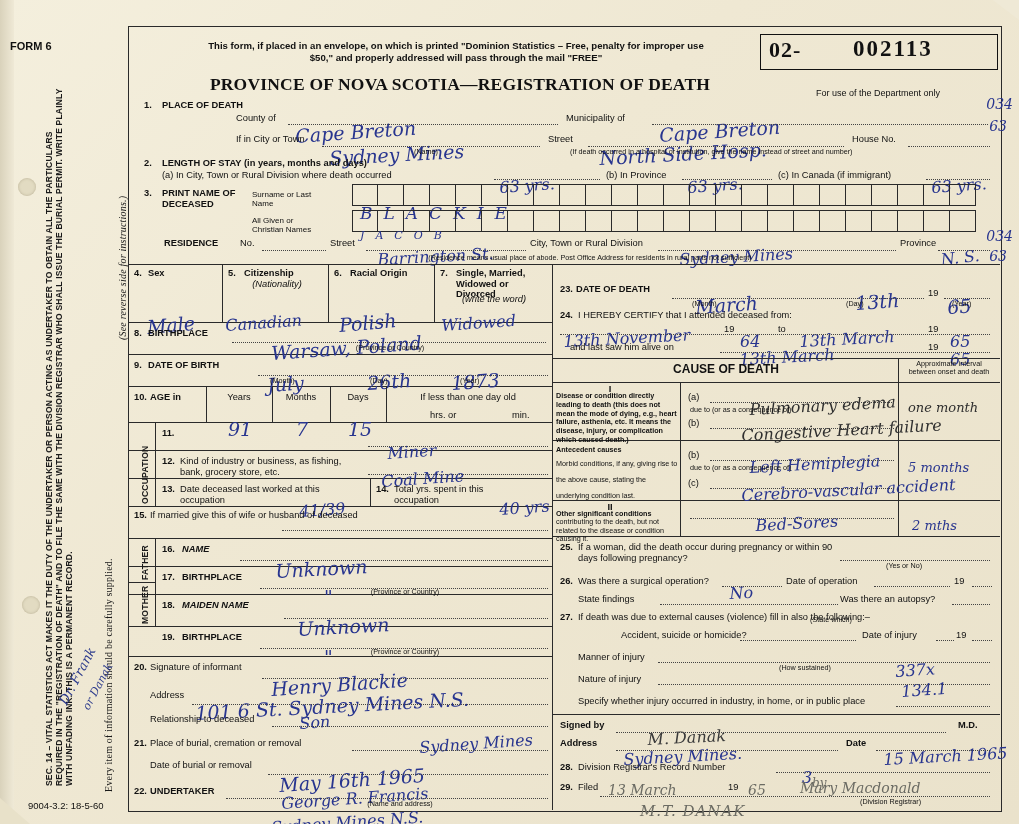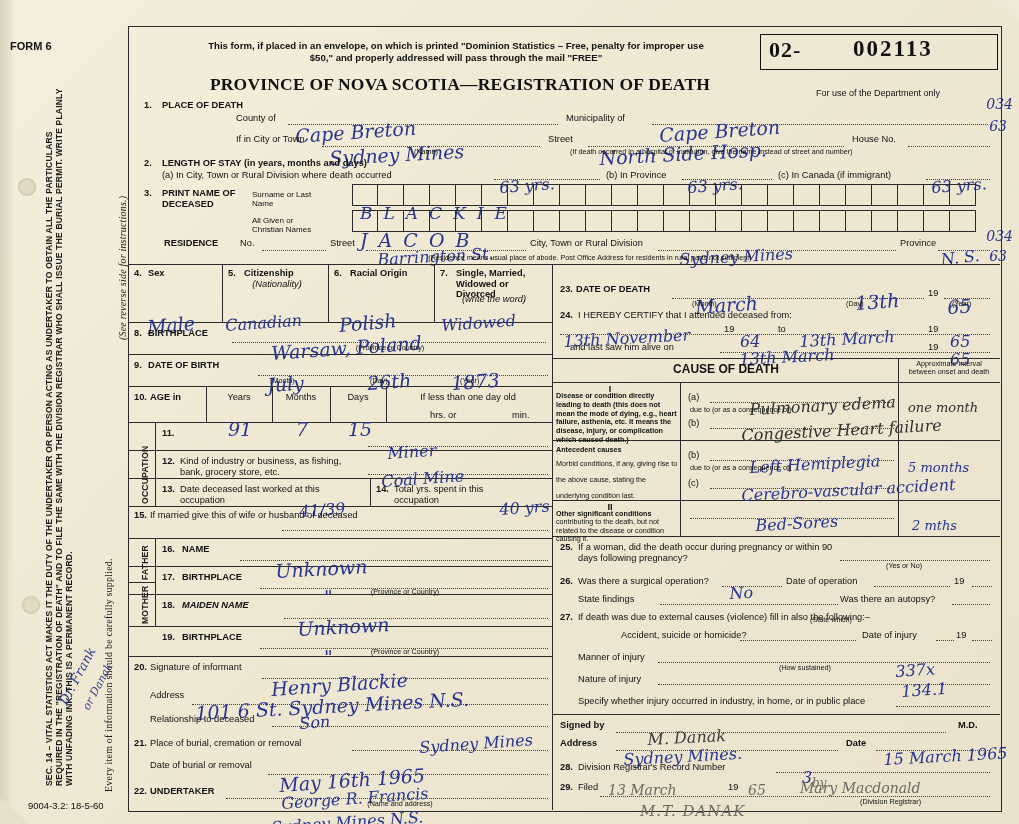--- a/index.html
+++ b/index.html
@@ -247,21 +247,21 @@
     <span style="width:26px;height:22px;"></span>
       <span style="width:26px;height:22px;"></span>
       <span style="width:26px;height:22px;"></span>
     <span style="width:26px;height:22px;"></span>
       <span style="width:26px;height:22px;"></span>
       <span style="width:26px;height:22px;"></span>
     <span style="width:26px;height:22px;"></span>
       <span style="width:26px;height:22px;"></span>
       <span style="width:26px;height:22px;"></span>
   </div>
-  <div class="hw" style="left:360px;top:229px;font-size:19px;letter-spacing:11px;">JACOB</div>
+  <div class="hw" style="left:360px;top:229px;font-size:11px;letter-spacing:11px;">JACOB</div>
 
   <div class="lbl b" style="left:164px;top:238px;">RESIDENCE</div>
   <div class="lbl" style="left:240px;top:238px;">No.</div>
   <div class="dots" style="left:262px;top:250px;width:64px;"></div>
   <div class="lbl" style="left:330px;top:238px;">Street</div>
   <div class="hw md" style="left:378px;top:250px;transform:rotate(-3deg);transform-origin:left bottom;">Barrington St.</div>
   <div class="dots" style="left:366px;top:250px;width:160px;"></div>
   <div class="lbl" style="left:530px;top:238px;">City, Town or Rural Division</div>
   <div class="hw md" style="left:680px;top:250px;transform:rotate(-3deg);transform-origin:left bottom;">Sydney Mines</div>
   <div class="dots" style="left:658px;top:250px;width:238px;"></div>
@@ -361,21 +361,21 @@
   <div class="hw md" style="left:300px;top:502px;transform:rotate(-4deg);transform-origin:left bottom;">41/39</div>
   <div class="lbl b" style="left:376px;top:484px;">14.</div>
   <div class="lbl" style="left:394px;top:484px;width:110px;">Total yrs. spent in this occupation</div>
   <div class="hw md" style="left:500px;top:500px;transform:rotate(-4deg);transform-origin:left bottom;">40 yrs</div>
 
   <div class="lbl b" style="left:134px;top:510px;">15.</div>
   <div class="lbl" style="left:150px;top:510px;width:210px;">If married give this of wife or husband of deceased</div>
   <div class="dots" style="left:282px;top:530px;width:266px;"></div>
 
   <div class="lbl b" style="left:162px;top:544px;">16.</div>
-  <div class="lbl b" style="left:182px;top:544px;">NAME</div>
+  <div class="lbl b" style="left:182px;top:544px;font-style:italic;">NAME</div>
   <div class="hw big" style="left:276px;top:560px;transform:rotate(-3deg);transform-origin:left bottom;">Unknown</div>
   <div class="dots" style="left:240px;top:560px;width:308px;"></div>
 
   <div class="lbl b" style="left:162px;top:572px;">17.</div>
   <div class="lbl b" style="left:182px;top:572px;">BIRTHPLACE</div>
   <div class="hw big" style="left:324px;top:586px;">"</div>
   <div class="dots" style="left:260px;top:588px;width:288px;"></div>
   <div class="lbl xs ctr" style="left:310px;top:588px;width:190px;">(Province or Country)</div>
 
   <div class="lbl b" style="left:162px;top:600px;">18.</div>

